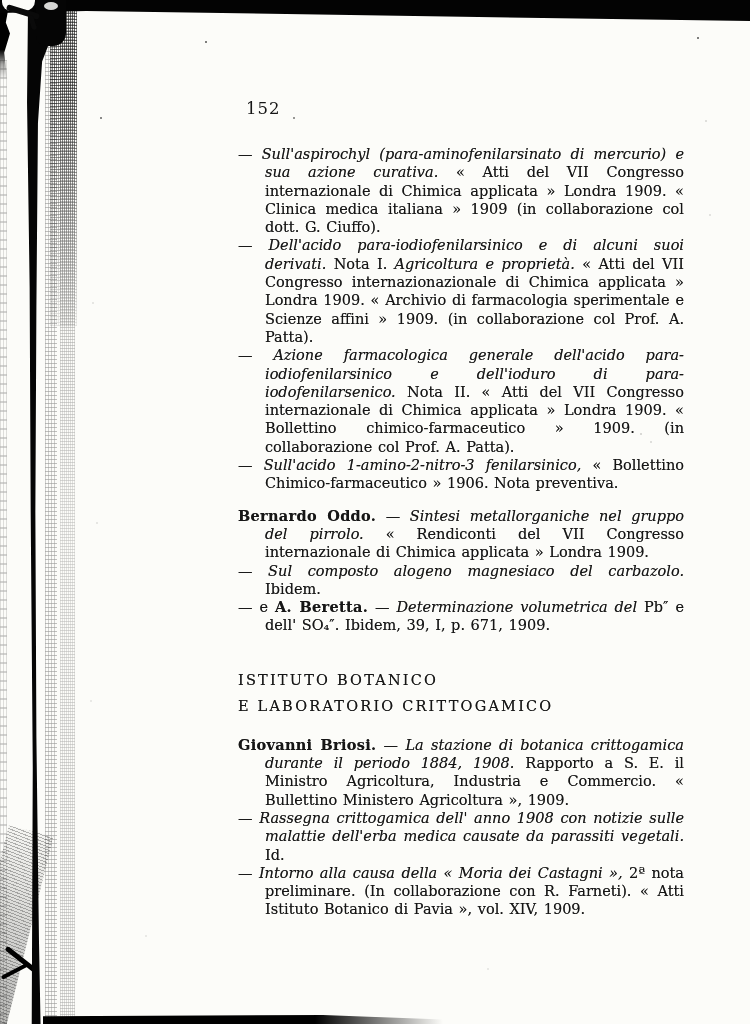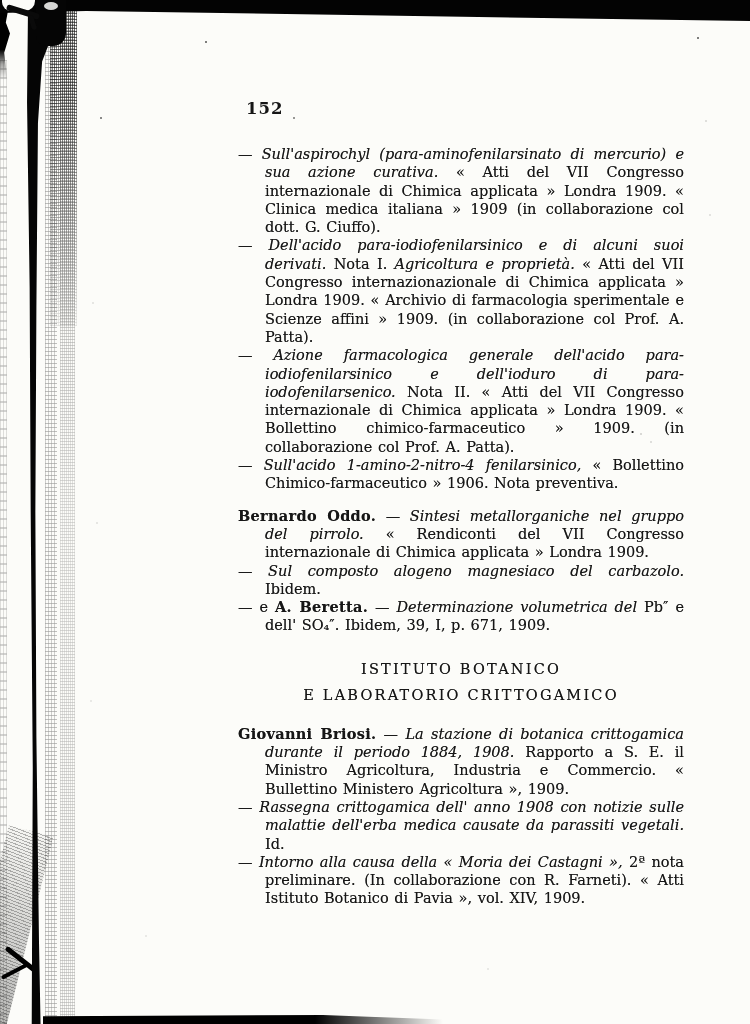--- a/index.html
+++ b/index.html
@@ -16,40 +16,40 @@
   .page-content {
     position: absolute;
     left: 238px; top: 99px;
     width: 446px;
     text-rendering: optimizeLegibility;
   }
   .page-number {
     font-size: 16.5px;
     letter-spacing: 1px;
     margin: 0 0 27px 8px;
-    font-weight: 700;
+    font-weight: 400;
   }
   .bib-section { margin: 0; }
   .bib-section + .bib-section { margin-top: 14px; }
   .entry {
     margin: 0;
     font-size: 14.5px;
     line-height: 18.3px;
     text-align: justify;
     padding-left: 27px;
     text-indent: -27px;
     word-spacing: 1px;
     text-shadow: 0 0 0.5px rgba(10,10,10,0.55);
   }
   .entry em { }
   .entry strong { font-weight: bold; letter-spacing: 0.3px; }
   .entry .dash { letter-spacing: 0; }
   .section-heading {
-    margin: 21px 0 17px;
-    text-align: center;
+    margin: 32px 0 17px;
+    text-align: left;
   }
   .heading-line {
     font-size: 14.5px;
     line-height: 26px;
     letter-spacing: 2.2px;
     text-shadow: 0 0 0.5px rgba(10,10,10,0.6);
   }
 
   
   .artifact { position: absolute; }
@@ -200,21 +200,21 @@
 <div class="artifact bottombar"></div>
 <div class="artifact speckle-dots"></div>
 
 <div class="page-content">
   <p class="page-number">152</p>
   <div id="bibliography">
       <div class="bib-section">
         <p class="entry"><span class="dash">— </span><em>Sull'aspirochyl (para-aminofenilarsinato di mercurio) e sua azione curativa.</em><span> « Atti del VII Congresso internazionale di Chimica applicata » Londra 1909. « Clinica medica italiana » 1909 (in collaborazione col dott. G. Ciuffo).</span></p>
         <p class="entry"><span class="dash">— </span><em>Dell'acido para-iodiofenilarsinico e di alcuni suoi derivati.</em><span> Nota I. </span><em>Agricoltura e proprietà.</em><span> « Atti del VII Congresso internazionazionale di Chimica applicata » Londra 1909. « Archivio di farmacologia sperimentale e Scienze affini » 1909. (in collaborazione col Prof. A. Patta).</span></p>
         <p class="entry"><span class="dash">— </span><em>Azione farmacologica generale dell'acido para-iodiofenilarsinico e dell'ioduro di para-iodofenilarsenico.</em><span> Nota II. « Atti del VII Congresso internazionale di Chimica applicata » Londra 1909. « Bollettino chimico-farmaceutico » 1909. (in collaborazione col Prof. A. Patta).</span></p>
-        <p class="entry"><span class="dash">— </span><em>Sull'acido 1-amino-2-nitro-4 fenilarsinico,</em><span> « Bollettino Chimico-farmaceutico » 1906. Nota preventiva.</span></p>
+        <p class="entry"><span class="dash">— </span><em>Sull'acido 1-amino-2-nitro-3 fenilarsinico,</em><span> « Bollettino Chimico-farmaceutico » 1906. Nota preventiva.</span></p>
       </div>
       <div class="bib-section">
         <p class="entry"><strong>Bernardo Oddo.</strong><span> — </span><em>Sintesi metallorganiche nel gruppo del pirrolo.</em><span> « Rendiconti del VII Congresso internazionale di Chimica applicata » Londra 1909.</span></p>
         <p class="entry"><span class="dash">— </span><em>Sul composto alogeno magnesiaco del carbazolo.</em><span> Ibidem.</span></p>
         <p class="entry"><span class="dash">— </span><span>e </span><strong>A. Beretta.</strong><span> — </span><em>Determinazione volumetrica del </em><span>Pb″ e dell' SO₄″. Ibidem, 39, I, p. 671, 1909.</span></p>
       </div>
       <div class="section-heading">
         <div class="heading-line">ISTITUTO BOTANICO</div>
         <div class="heading-line">E LABORATORIO CRITTOGAMICO</div>
       </div>

